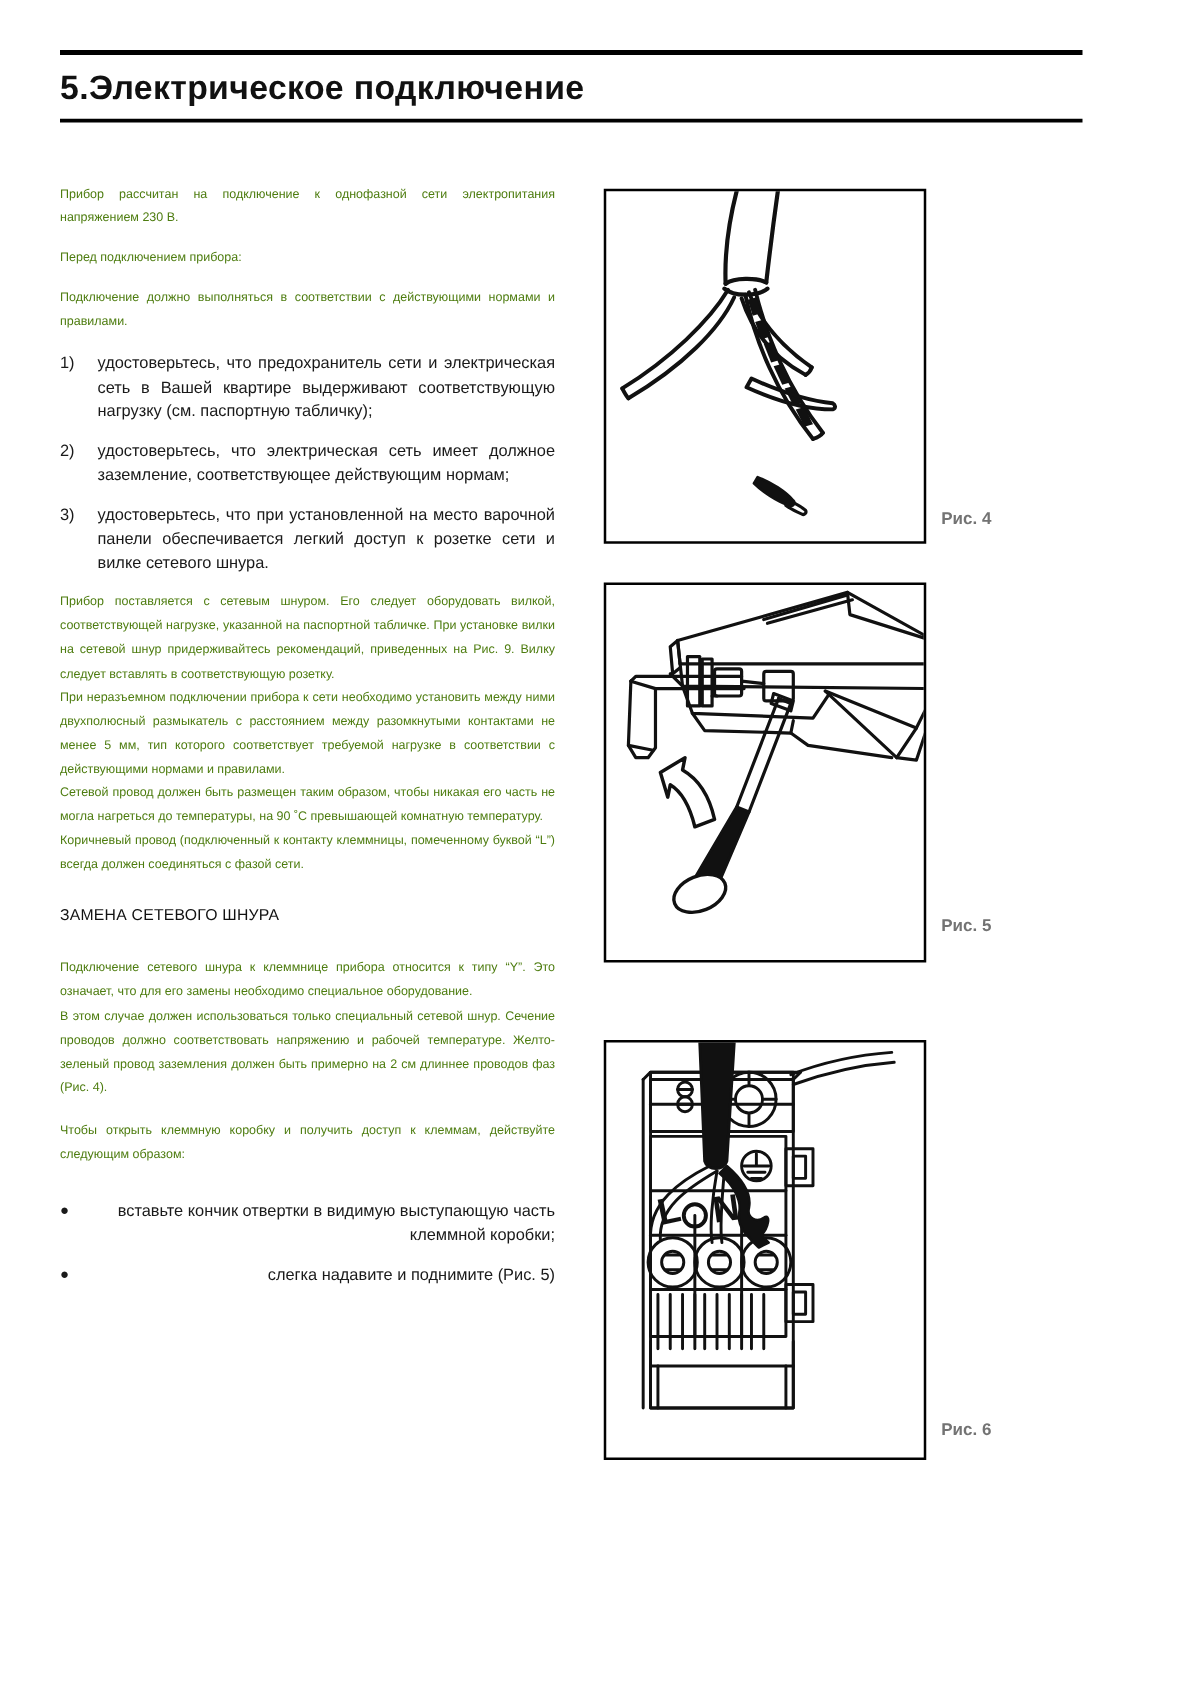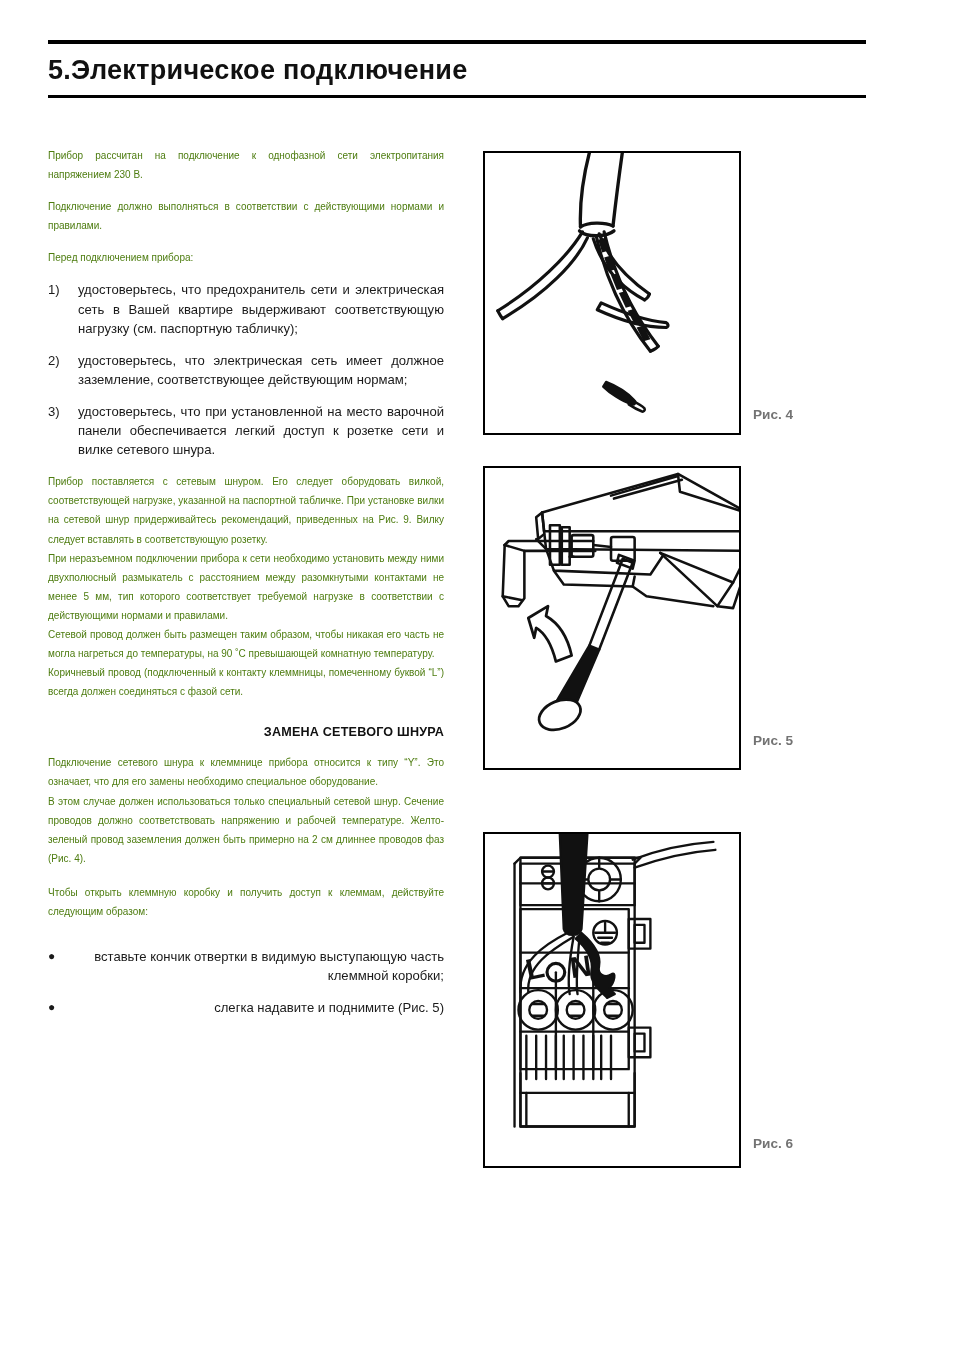--- a/index.html
+++ b/index.html
@@ -78,25 +78,24 @@
   }
   .numitem .itemtext {
     flex: 1 1 auto;
     text-align: justify;
   }
 
   .block-flow .para { margin-bottom: 0; }
 
   .subhead {
     font-size: 12.6px;
-    font-weight: bold;
+    font-weight: normal;
     letter-spacing: 0.2px;
-    margin: 0 0 14px 0;
+    margin: 0 0 26px 0;
     color: #111;
-    text-align: right;
   }
 
   .bullets { margin: 0; }
   .bulitem {
     display: flex;
     font-size: 13.1px;
     line-height: 19.1px;
     margin-bottom: 13px;
     color: #1a1a1a;
   }
@@ -150,22 +149,22 @@
 
   <div class="header">
     <div class="rule-top"></div>
     <div class="page-title">5.Электрическое подключение</div>
     <div class="rule-bottom"></div>
   </div>
 
   <div class="text-col">
 
     <p class="para">Прибор рассчитан на подключение к однофазной сети электропитания напряжением 230 В.</p>
+    <p class="para">Перед подключением прибора:</p>
     <p class="para">Подключение должно выполняться в соответствии с действующими нормами и правилами.</p>
-    <p class="para">Перед подключением прибора:</p>
 
     <div class="numlist">
       <div class="numitem">
         <span class="marker">1)</span>
         <span class="itemtext">удостоверьтесь, что предохранитель сети и электрическая сеть в Вашей квартире выдерживают соответствующую нагрузку (см. паспортную табличку);</span>
       </div>
       <div class="numitem">
         <span class="marker">2)</span>
         <span class="itemtext">удостоверьтесь, что электрическая сеть имеет должное заземление, соответствующее действующим нормам;</span>
       </div>

